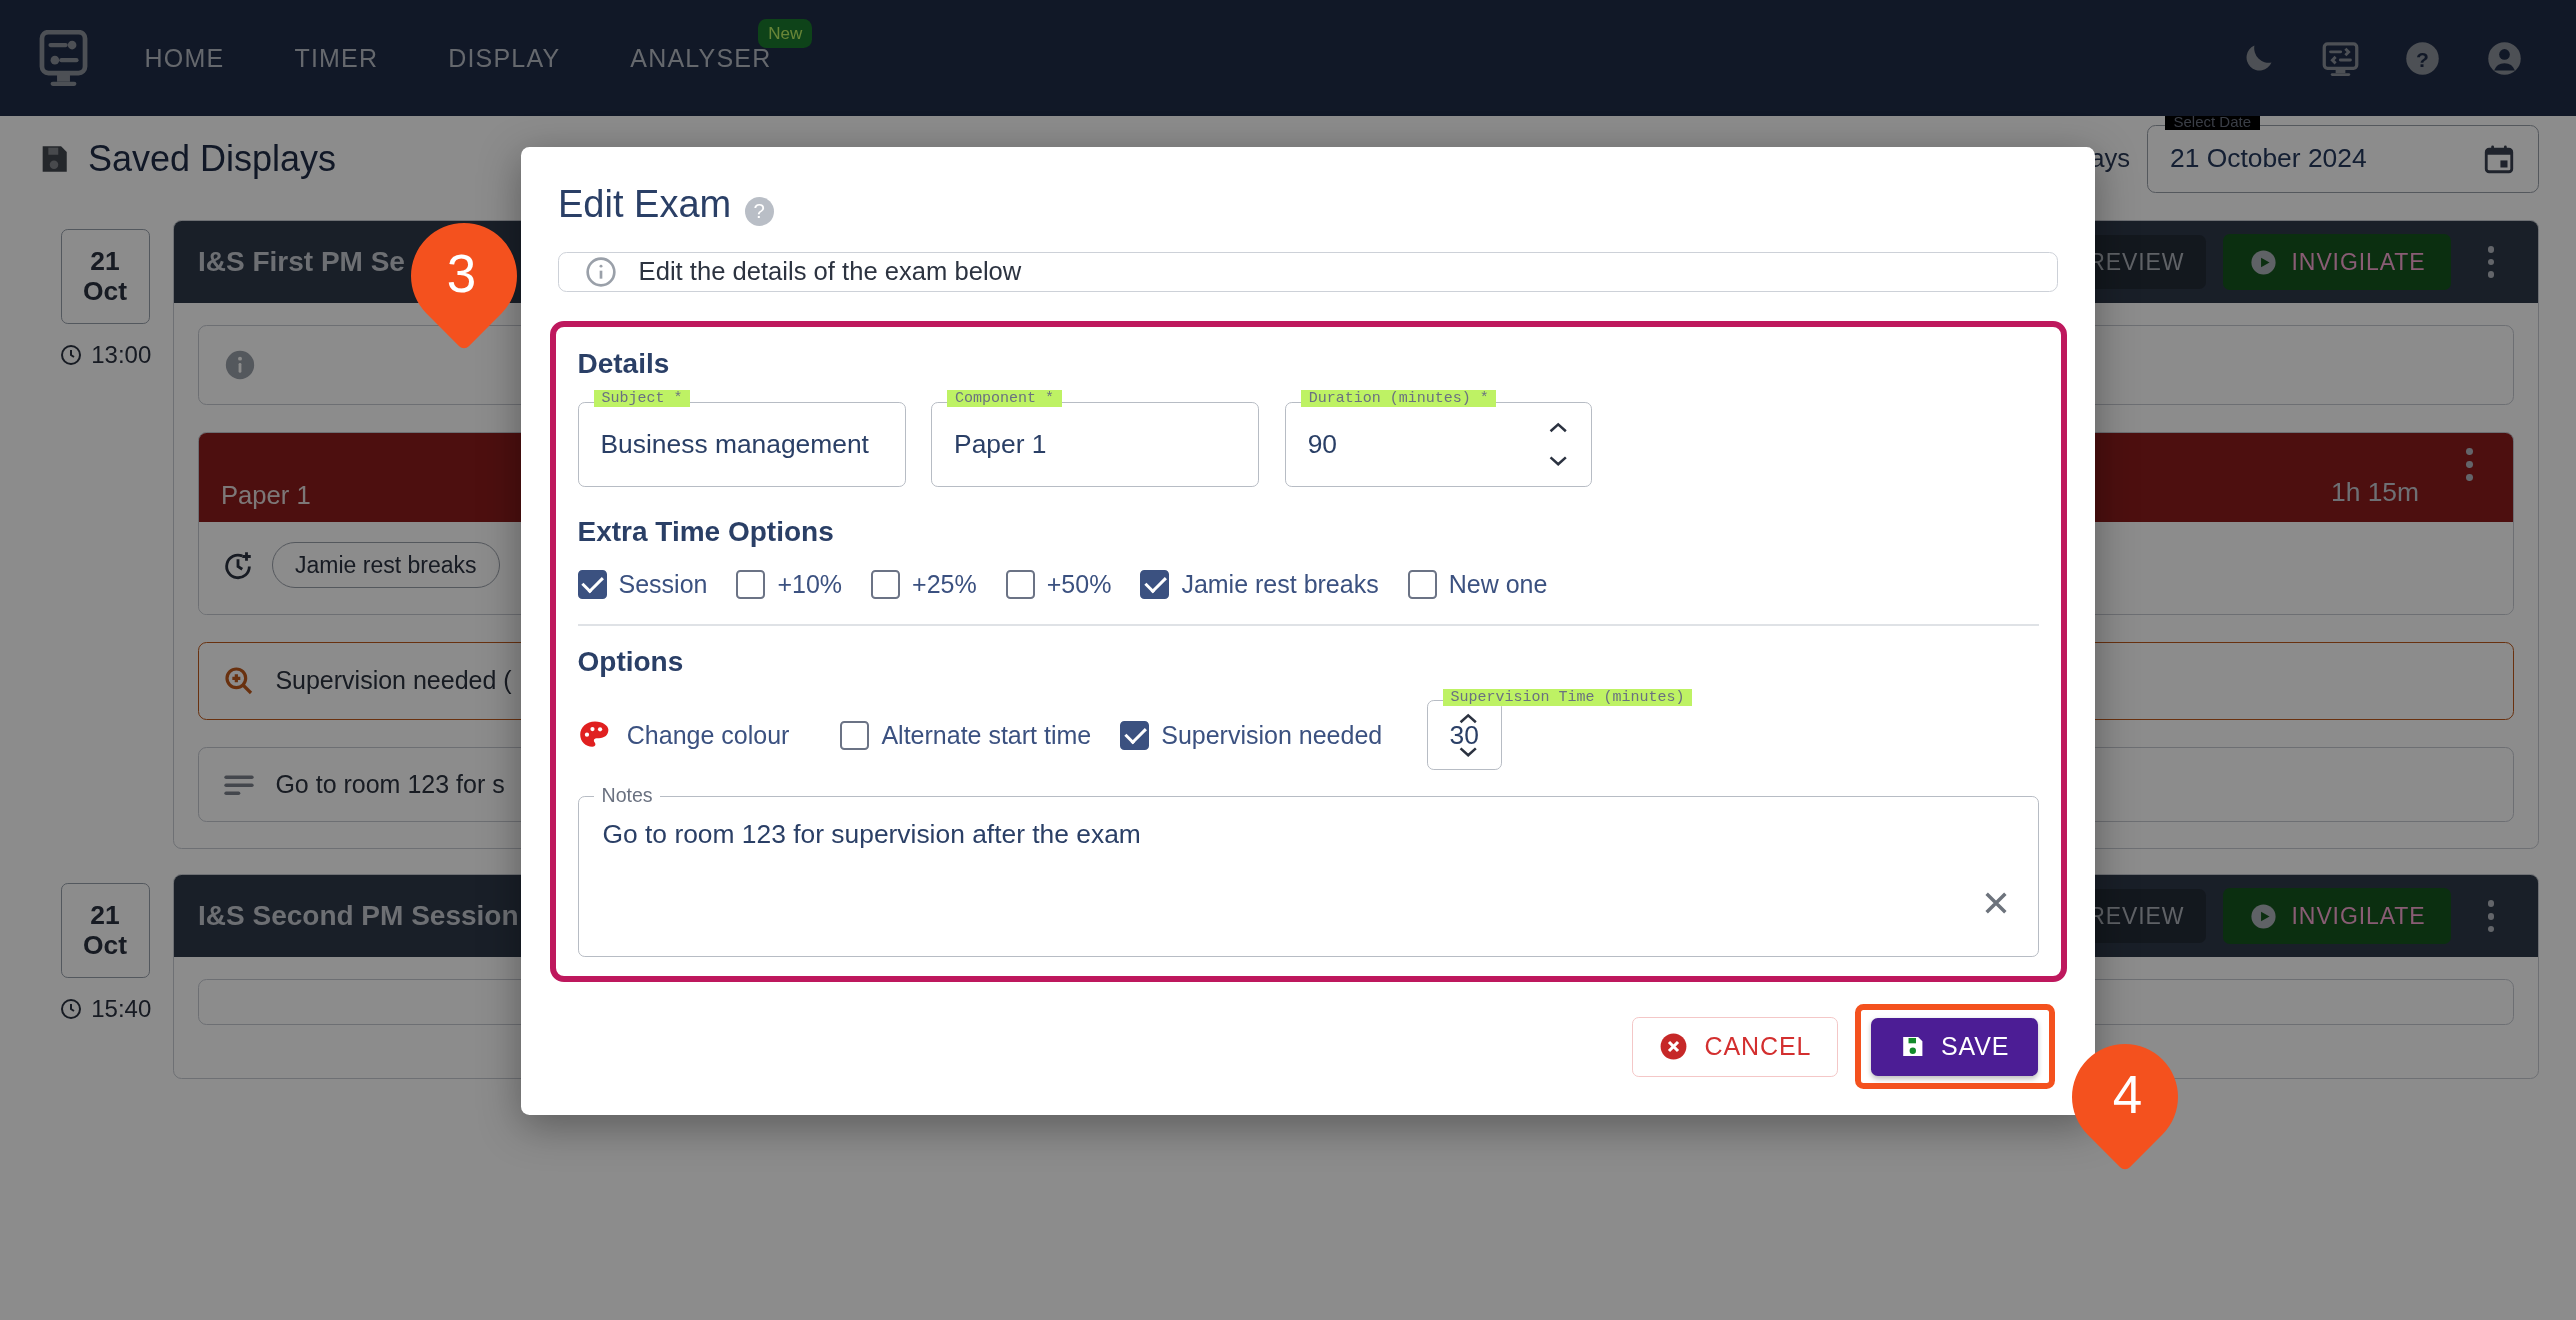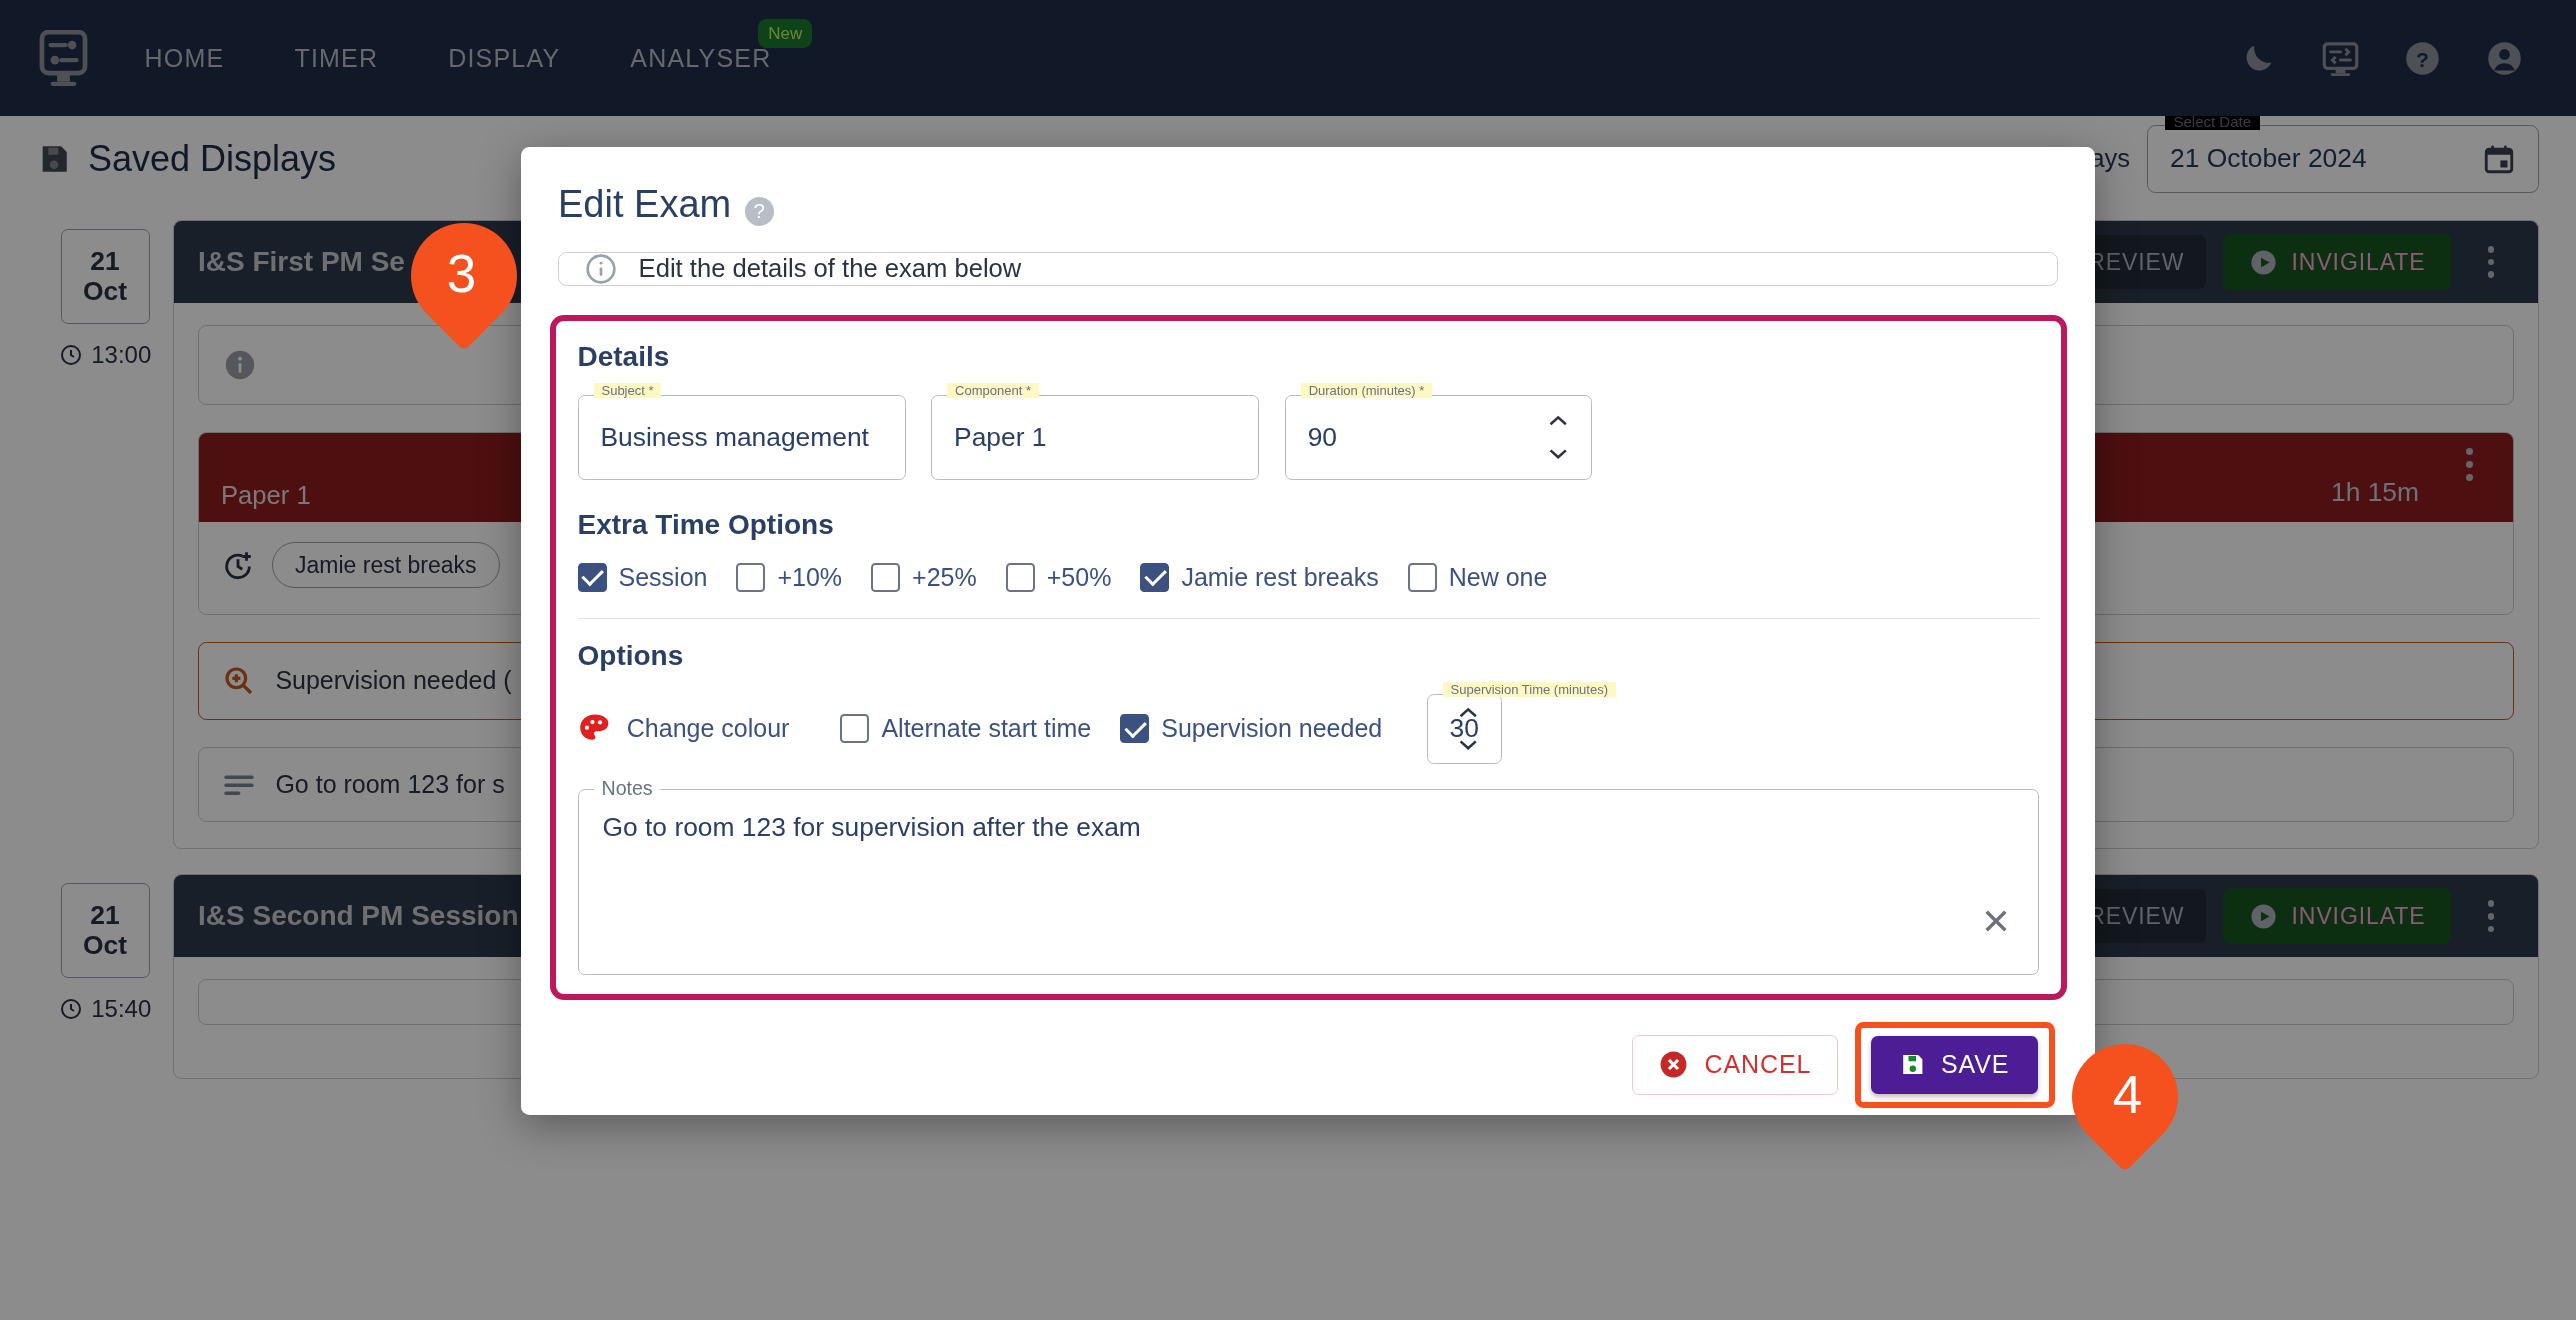--- a/index.html
+++ b/index.html
@@ -270,21 +270,21 @@
     border: 6px solid #be185d;
     border-radius: 14px;
     padding: 20.4px 22px 19px;
     margin: 0 -8.5px;
   }
 
   .sec-title { font-size: 28px; color: #2a3f66; font-weight: bold; margin-bottom: 22px; }
 
   .details-row { display: flex; gap: 25.6px; margin-bottom: 29px; }
   .inp { position: relative; border: 1.7px solid #b7bcc4; border-radius: 6.8px; height: 85px; display: flex; align-items: center; padding: 0 22px; background:#fff; }
-  .inp > .of-label { position: absolute; top: -12.8px; left: 15.3px; background: #fef9c3; padding: 0 7.7px; font-size: 13px; color: #6a7180; white-space: nowrap; }
+  .inp > .of-label { position: absolute; top: -12.8px; left: 15.3px; background: #bef264; padding: 0 7.7px; font-size: 15px; color: #6a7180; white-space: nowrap; font-family: Liberation Mono, monospace; }
   .inp .val { font-size: 26.4px; color: #2a3f66; }
   #f-subject { flex: 0 0 328px; }
   #f-component { flex: 0 0 328px; }
   #f-duration { flex: 0 0 307px; position: relative; }
   .spinner {
     position: absolute; right: 19px; top: 50%; transform: translateY(-50%);
     width: 27px; height: 46px;
     display: flex; flex-direction: column; align-items: center; justify-content: space-between;
     border-radius: 13.6px;
     cursor: pointer;
@@ -313,21 +313,21 @@
   .palette-icon { width: 34px; height: 31px; }
   .opt-colour { display: flex; align-items: center; gap: 15.3px; margin-right: 51px; cursor: pointer; }
   .opt-colour .chk-label { color: #3b5180; }
   #f-supervision-time { flex: 0 0 0; width: 375px; height: 70px; margin-left: 15.3px; position: relative; }
   #f-supervision-time .val { font-size: 26.4px; color: #2a3f66; }
 
   
   #f-notes {
     position: relative;
     border: 1.7px solid #b7bcc4; border-radius: 6.8px;
-    height: 186px;
+    height: 161px;
     padding: 22px 24px;
   }
   #f-notes > .of-label { position: absolute; top: -12.8px; left: 15.3px; background: #ffffff; padding: 0 7.7px; font-size: 19.6px; color: #6a7180; }
   #f-notes .val { font-size: 26.4px; color: #2a3f66; }
   #notes-clear {
     position: absolute; right: 25.6px; bottom: 37px;
     width: 32px; height: 32px; cursor: pointer;
   }
   #notes-clear svg { width: 32px; height: 32px; stroke: #6d737c; stroke-width: 2.6; fill: none; }
 

